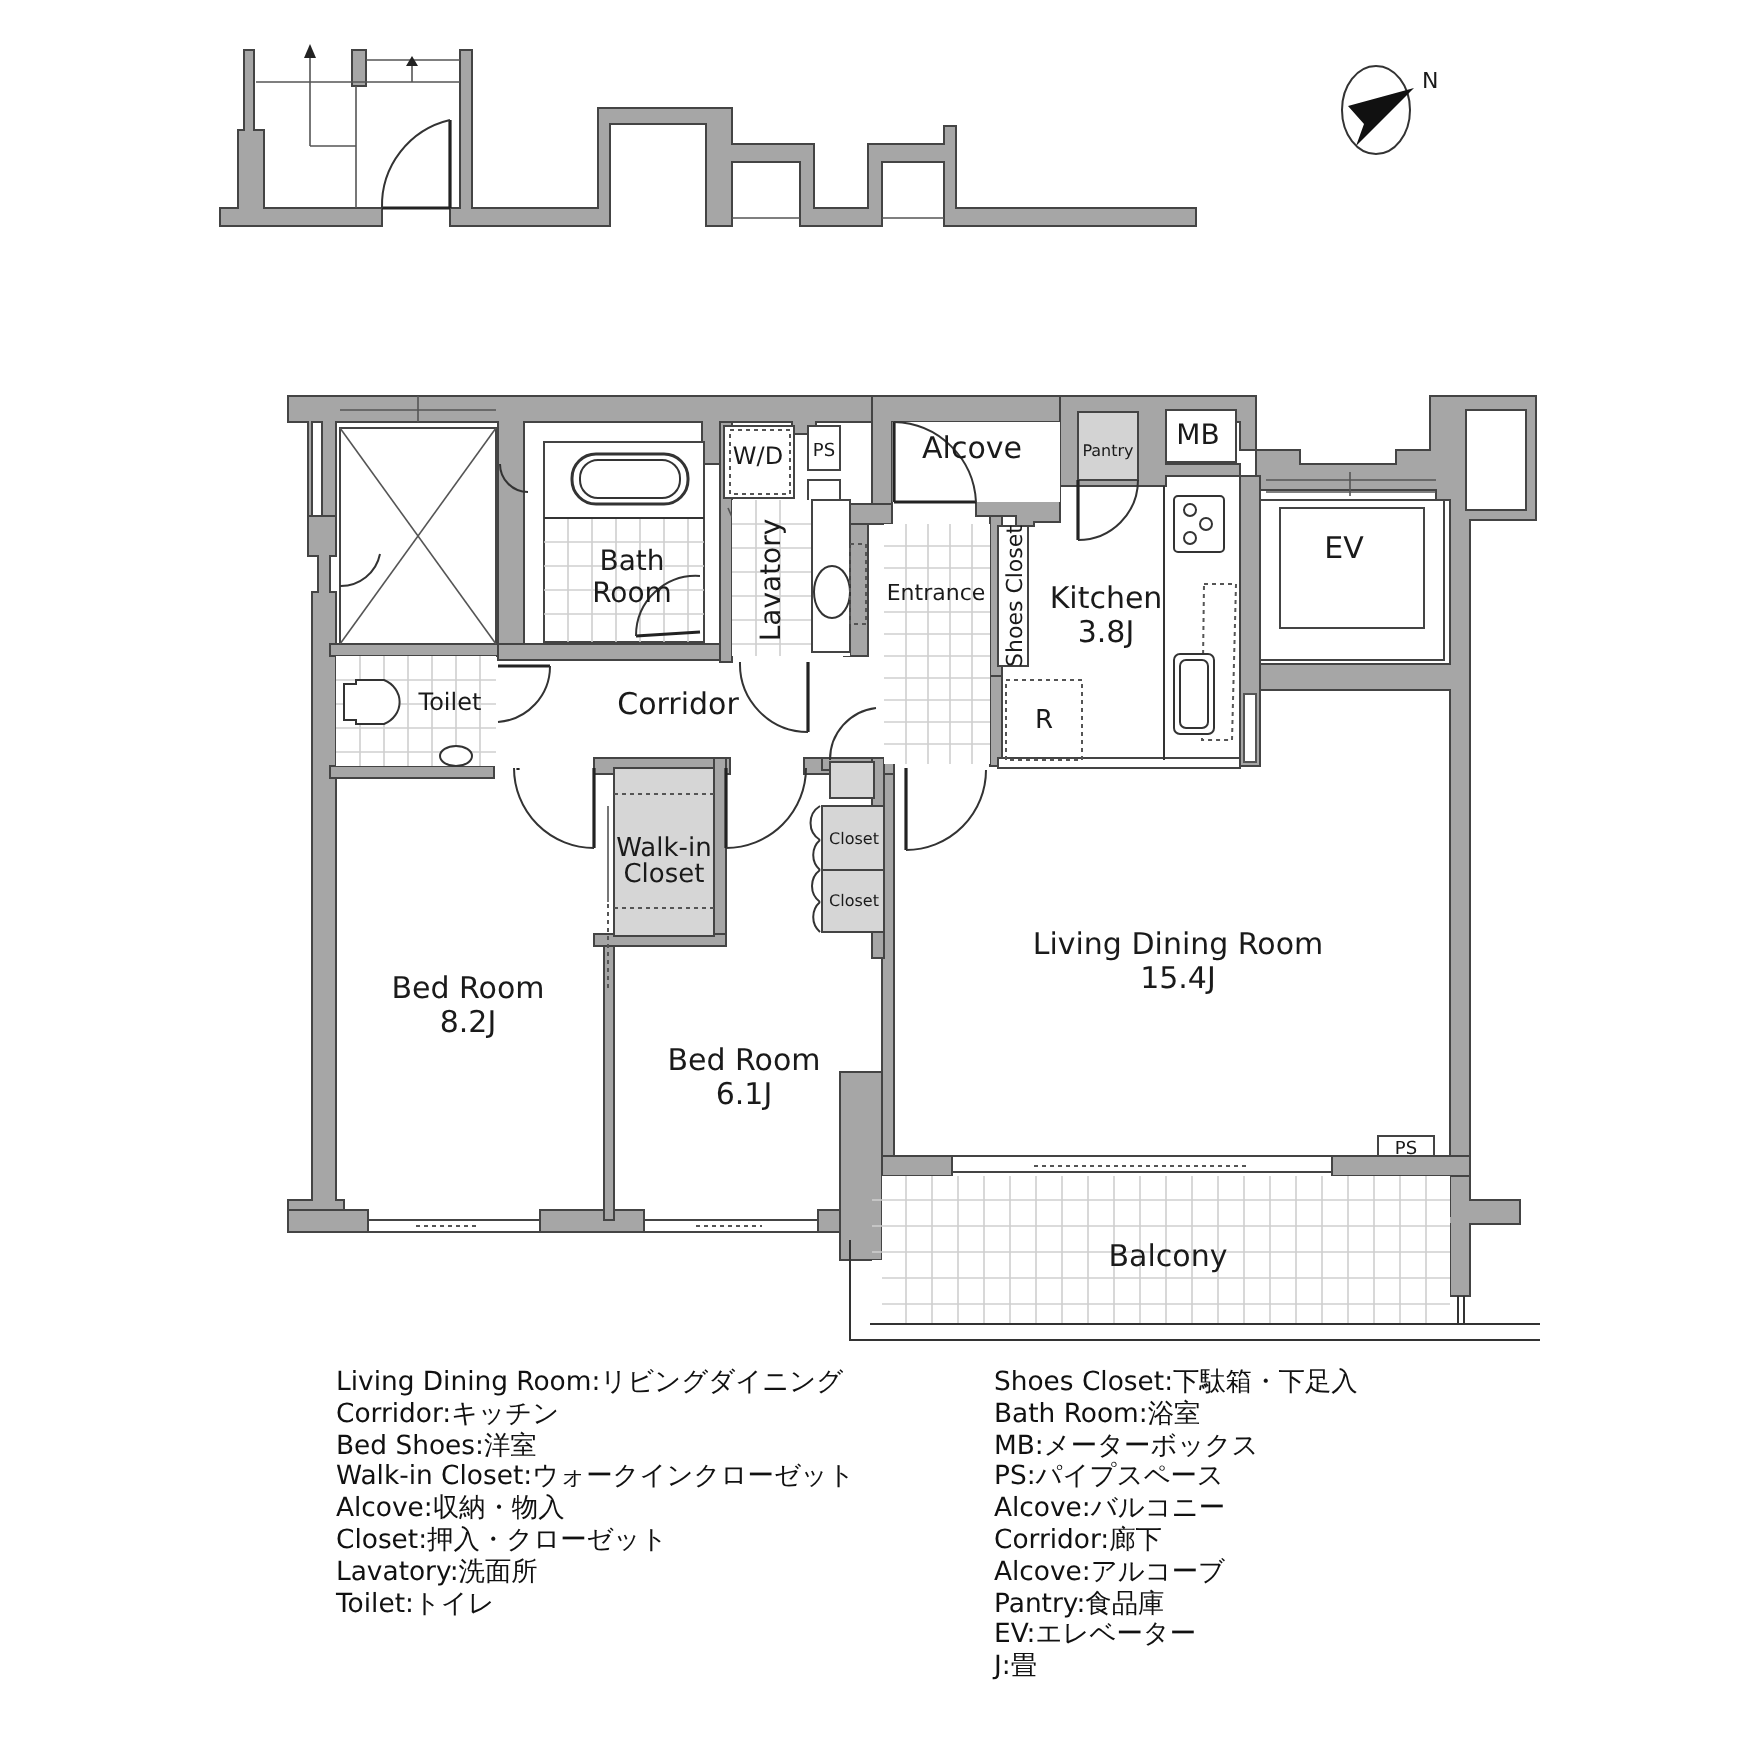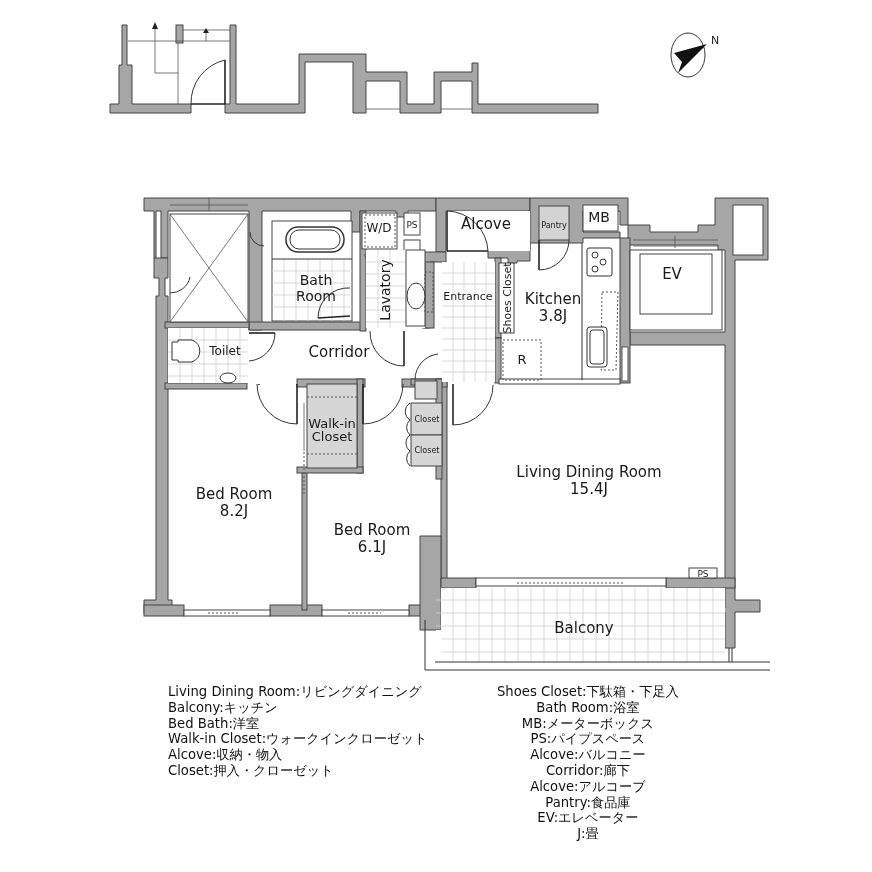--- a/index.html
+++ b/index.html
@@ -349,27 +349,29 @@
     <line class="line" x1="435" y1="662" x2="770" y2="662"></line>
     <polyline class="line" points="425,620 425,670 770,670"></polyline>
     <line class="line" x1="729" y1="648" x2="729" y2="662"></line>
     <line class="line" x1="732" y1="648" x2="732" y2="662"></line>
     <text class="lbl" x="584" y="633" font-size="15" text-anchor="middle">Balcony</text>
   </g>
 </svg>
 
 <div class="legend" style="left:168px; top:684px;">
   <div>Living Dining Room:リビングダイニング</div>
-  <div>Balcony:キッチン</div>
-  <div>Bed Bath:洋室</div>
+  <div>Corridor:キッチン</div>
+  <div>Bed Shoes:洋室</div>
   <div>Walk-in Closet:ウォークインクローゼット</div>
   <div>Alcove:収納・物入</div>
   <div>Closet:押入・クローゼット</div>
+  <div>Lavatory:洗面所</div>
+  <div>Toilet:トイレ</div>
 </div>
-<div class="legend" style="left:497px; top:684px;text-align:center;">
+<div class="legend" style="left:497px; top:684px;">
   <div>Shoes Closet:下駄箱・下足入</div>
   <div>Bath Room:浴室</div>
   <div>MB:メーターボックス</div>
   <div>PS:パイプスペース</div>
   <div>Alcove:バルコニー</div>
   <div>Corridor:廊下</div>
   <div>Alcove:アルコーブ</div>
   <div>Pantry:食品庫</div>
   <div>EV:エレベーター</div>
   <div>J:畳</div>

